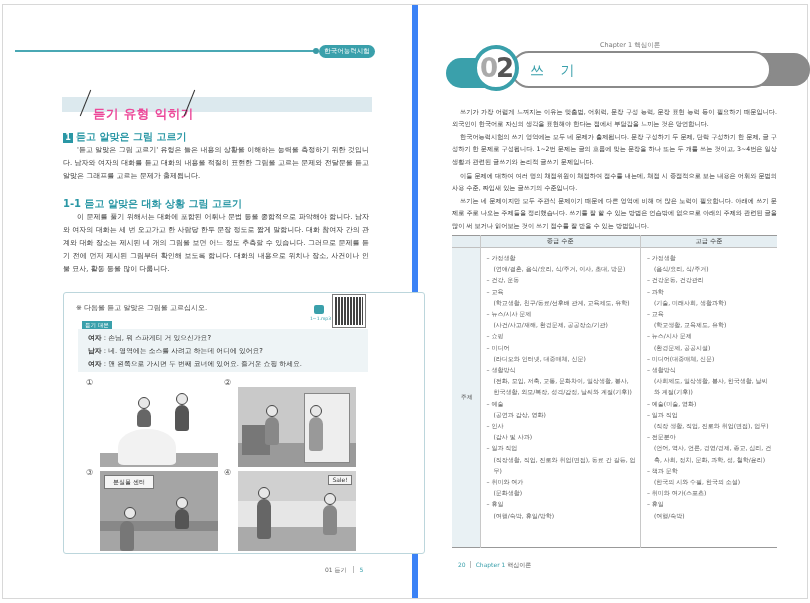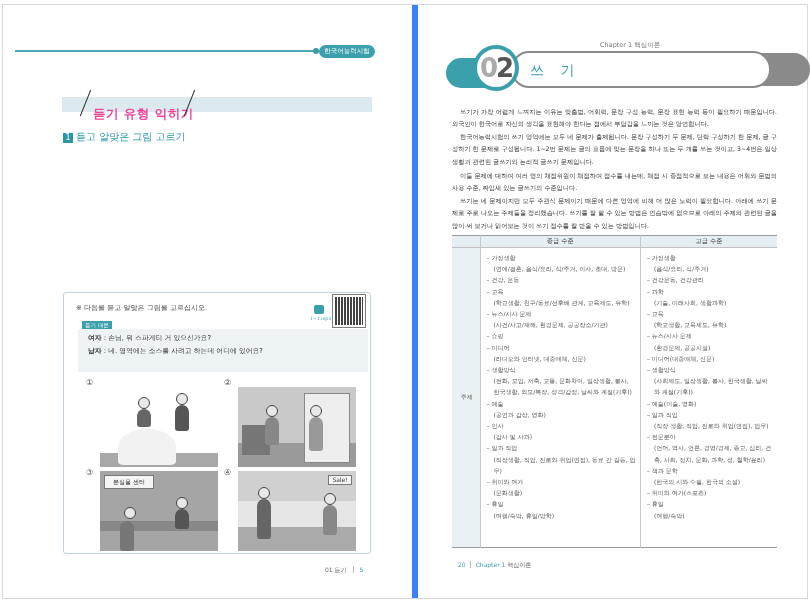--- a/index.html
+++ b/index.html
@@ -11,26 +11,26 @@
 
   
   .top-rule { position: absolute; left: 0; top: 45px; width: 300px; height: 2px; background: #4aa8b4; }
   .top-dot { position: absolute; left: 298px; top: 43px; width: 6px; height: 6px; border-radius: 50%; background: #3a9aa6; }
   .top-badge { position: absolute; left: 304px; top: 40px; width: 56px; height: 13px; border-radius: 7px; background: #3aa0ab; color: #fff; font-size: 6.5px; line-height: 13px; text-align: center; }
 
   .section-band { position: absolute; left: 47px; top: 92px; width: 310px; height: 15px; background: #dce9ee; }
   .section-title { position: absolute; left: 78px; top: 88px; font-size: 12.5px; font-weight: bold; color: #ec4899; letter-spacing: 0.5px; margin-top: 13px; }
   .slash { position: absolute; top: 84px; width: 1px; height: 28px; background: #333; transform: rotate(22deg); }
 
-  .h1 { position: absolute; left: 48px; top: 125px; font-size: 10px; color: #2a97a5; font-weight: normal; }
+  .h1 { position: absolute; left: 48px; top: 125px; font-size: 10px; color: #2a97a5; font-weight: bold; }
   .h1 .num { display: inline-block; width: 10px; height: 10px; background: #2a97a5; color: #fff; font-size: 8px; text-align: center; line-height: 10px; margin-right: 3px; vertical-align: 0px; }
   .para { position: absolute; font-family: "DejaVu Serif", serif; font-size: 7px; line-height: 13px; color: #333; text-align: justify; }
   .h2 { position: absolute; left: 48px; top: 192px; font-size: 10px; color: #2a97a5; font-weight: bold; }
 
-  .qbox { position: absolute; left: 48px; top: 287px; width: 308px; height: 262px; border: 1px solid #bcd6dc; border-radius: 3px; background: #fff; }
+  .qbox { position: absolute; left: 48px; top: 287px; width: 362px; height: 262px; border: 1px solid #bcd6dc; border-radius: 3px; background: #fff; }
   .qtext { position: absolute; left: 12px; top: 10px; font-size: 7px; color: #444; }
   .qr { position: absolute; left: 269px; top: 2px; width: 32px; height: 32px; background: repeating-linear-gradient(90deg,#222 0 2px,#fff 2px 3px), #222; border: 2px solid #fff; outline: 1px solid #666; opacity: .85; }
   .mp3-icon { position: absolute; left: 250px; top: 12px; width: 10px; height: 9px; background: #3aa0ab; border-radius: 2px; }
   .mp3-label { position: absolute; left: 246px; top: 23px; font-size: 4.5px; color: #3aa0ab; }
   .script-tag { position: absolute; left: 18px; top: 28px; font-size: 5.5px; color: #fff; background: #3aa0ab; padding: 1px 3px; }
   .script-box { position: absolute; left: 14px; top: 36px; width: 290px; height: 43px; background: #eef4f6; }
   .script-line { position: absolute; left: 24px; font-size: 6.8px; color: #333; }
   .script-line b { font-weight: bold; }
 
   .pic { position: absolute; width: 118px; height: 80px; background: #b5b5b5; overflow: hidden; }
@@ -82,31 +82,35 @@
     <div class="top-badge">한국어능력시험</div>
 
     <div class="section-band"></div>
     <div class="slash" style="left:70px"></div>
     <div class="section-title">듣기 유형 익히기</div>
     <div class="slash" style="left:174px"></div>
 
     <div class="h1">
       <span class="num">1</span><span>듣고 알맞은 그림 고르기</span>
     </div>
-
+    <div class="para" style="left:48px;top:139px;width:306px;text-indent:14px">'듣고 알맞은 그림 고르기' 유형은 들은 내용의 상황을 이해하는 능력을 측정하기 위한 것입니다. 남자와 여자의 대화를 듣고 대화의 내용을 적절히 표현한 그림을 고르는 문제와 전달문을 듣고 알맞은 그래프를 고르는 문제가 출제됩니다.</div>
+
+    <div class="h2">1-1 듣고 알맞은 대화 상황 그림 고르기</div>
+    <div class="para" style="left:48px;top:206px;width:306px;text-indent:14px">이 문제를 풀기 위해서는 대화에 포함된 어휘나 문법 등을 종합적으로 파악해야 합니다. 남자와 여자의 대화는 세 번 오고가고 한 사람당 한두 문장 정도로 짧게 말합니다. 대화 참여자 간의 관계와 대화 장소는 제시된 네 개의 그림을 보면 어느 정도 추측할 수 있습니다. 그러므로 문제를 듣기 전에 먼저 제시된 그림부터 확인해 보도록 합니다. 대화의 내용으로 위치나 장소, 사건이나 인물 묘사, 활동 등을 많이 다룹니다.</div>
 
     <div class="qbox">
       <div class="qtext">※ 다음을 듣고 알맞은 그림을 고르십시오.</div>
       <div class="mp3-icon"></div>
       <div class="mp3-label">1~1.mp3</div>
       <div class="qr"></div>
       <div class="script-tag">듣기 대본</div>
       <div class="script-box"></div>
       <div class="script-line" style="top:40px"><b>여자</b> : <span>손님, 뭐 스파게티 거 있으신가요?</span></div>
       <div class="script-line" style="top:53px"><b>남자</b> : <span>네. 영역에는 소스를 사려고 하는데 어디에 있어요?</span></div>
+      <div class="script-line" style="top:66px"><b>여자</b> : <span>맨 왼쪽으로 가시면 두 번째 코너에 있어요. 즐거운 쇼핑 하세요.</span></div>
 
       <div class="pic-num" style="left:22px;top:85px">①</div>
       <div class="pic" style="left:36px;top:94px;background:#fff">
         <div class="floor" style="background:#a8a8a8;height:18%"></div>
         <div class="table" style="left:18px;top:42px;width:58px;height:36px"></div>
         <div class="head" style="left:38px;top:10px"></div>
         <div class="person" style="left:37px;top:22px;height:18px"></div>
         <div class="head" style="left:76px;top:6px"></div>
         <div class="person" style="left:75px;top:18px;height:26px;background:#555"></div>
       </div>

